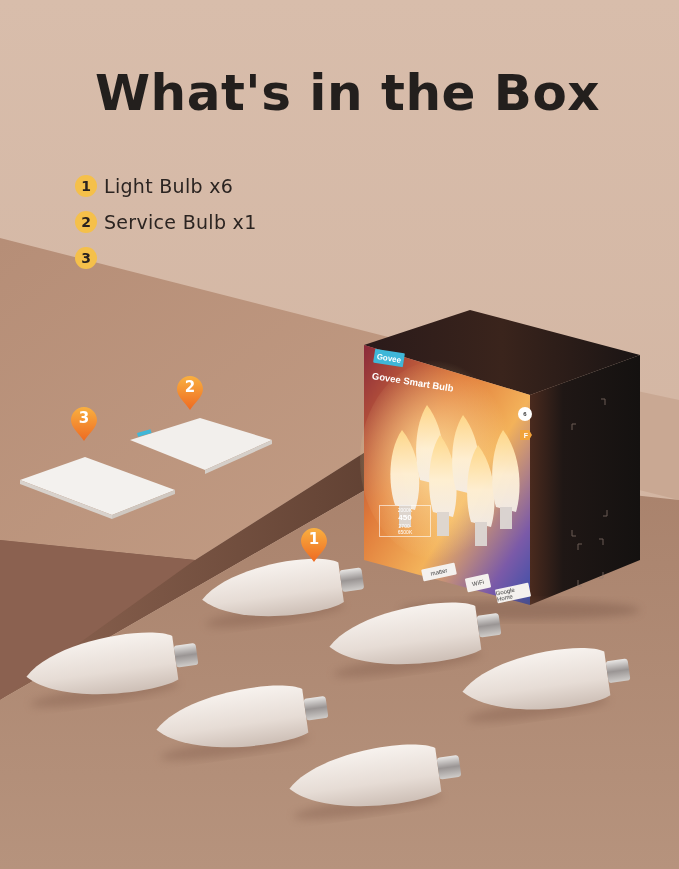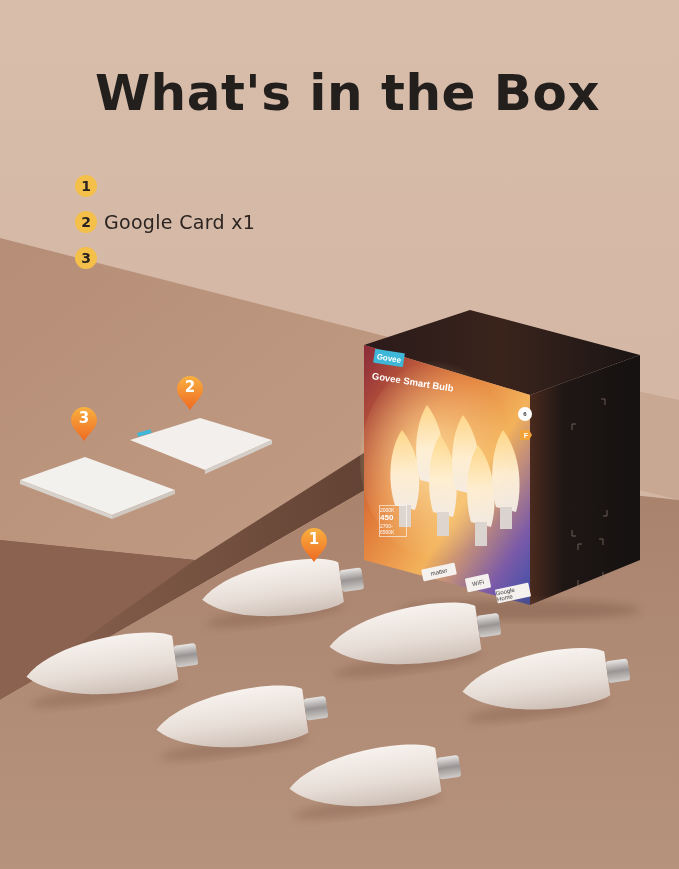--- a/index.html
+++ b/index.html
@@ -10,21 +10,21 @@
   .list { position: absolute; left: 75px; top: 168px; margin: 0; padding: 0; list-style: none; }
   .list li { display: flex; align-items: center; height: 36px; }
   .num { width: 22px; height: 22px; border-radius: 50%; background: #f5c04a; color: #2a2320; font-size: 14px; font-weight: bold; display: flex; align-items: center; justify-content: center; margin-right: 7px; font-family: "DejaVu Sans", sans-serif; }
   .label { font-size: 19px; color: #2b2421; font-family: "DejaVu Sans", sans-serif; letter-spacing: 0.3px; }
   .pin { position: absolute; width: 26px; height: 34px; }
   .pin .pin-num { position: absolute; left: 0; top: 2px; width: 26px; text-align: center; color: #fff; font-weight: bold; font-size: 15px; font-family: "DejaVu Sans", sans-serif; }
   .box-brand { position: absolute; left: 374px; top: 351px; width: 30px; height: 14px; background: #3fb7d8; color: #fff; font-size: 8px; font-weight: bold; display: flex; align-items: center; justify-content: center; transform: rotate(9deg); border-radius: 1px; }
   .box-name { position: absolute; left: 373px; top: 370px; color: #fff; font-size: 9.5px; font-weight: bold; transform: rotate(9deg); transform-origin: left top; white-space: nowrap; }
   .box-pack { position: absolute; left: 518px; top: 407px; width: 14px; height: 14px; border-radius: 50%; background: #fff; color: #333; font-size: 6px; font-weight: bold; display: flex; align-items: center; justify-content: center; }
   .box-energy { position: absolute; left: 520px; top: 430px; width: 12px; height: 10px; background: #f1a33a; color: #fff; font-size: 7px; font-weight: bold; display: flex; align-items: center; justify-content: center; clip-path: polygon(0 0, 75% 0, 100% 50%, 75% 100%, 0 100%); }
-  .spec { position: absolute; left: 379px; top: 505px; width: 26px; border: 1px solid rgba(255,255,255,0.6); color: #fff; font-size: 5px; line-height: 1.2; padding: 1px 0; }
+  .spec { position: absolute; left: 379px; top: 505px; width: 26px; border: 1px solid rgba(255,255,255,0.6); color: #fff; font-size: 5px; text-align: center; line-height: 1.2; padding: 1px 12px; }
   .spec b { display: block; font-size: 8px; }
   .badge { position: absolute; background: #f4f1ee; color: #444; font-size: 6px; display: flex; align-items: center; justify-content: center; border-radius: 1px; }
 </style>
 </head>
 <body>
 
 <div class="stage">
   <svg class="scene" viewBox="0 0 679 869">
     <defs>
       <linearGradient id="wallG" x1="0" y1="0" x2="0" y2="1">
@@ -181,24 +181,25 @@
     <g transform="translate(71,407)">
         <path d="M13,0 C20,0 26,6 26,13 C26,21 18,26 13,34 C8,26 0,21 0,13 C0,6 6,0 13,0 Z" fill="url(#pinG)"></path>
       </g>
   </svg>
 
   <h1 class="title">What's in the Box</h1>
 
   <ul class="list">
     <li>
       <span class="num">1</span>
+      <span class="label">Light Bulb x6</span>
     </li>
     <li>
       <span class="num">2</span>
-      <span class="label">Google Card x1</span>
+      <span class="label">Service Bulb x1</span>
     </li>
     <li>
       <span class="num">3</span>
     </li>
   </ul>
 
   <div class="pin" style="left:301px;top:528px;">
     <span class="pin-num">1</span>
   </div>
   <div class="pin" style="left:177px;top:376px;">

